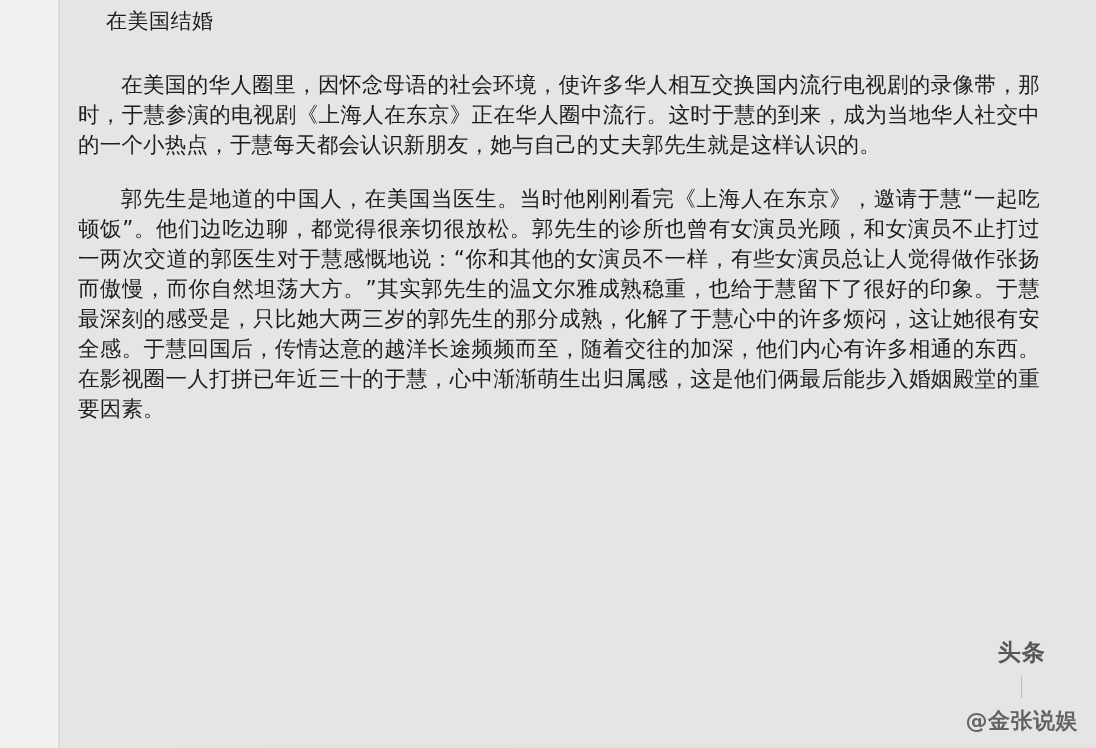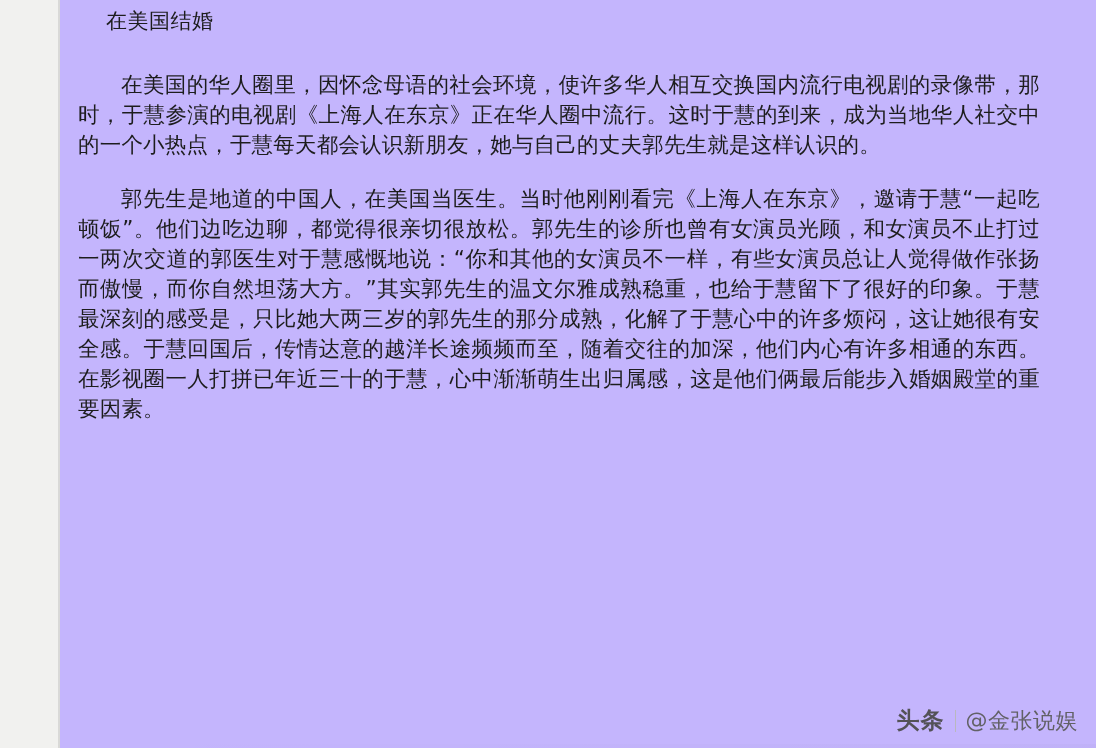--- a/index.html
+++ b/index.html
@@ -4,21 +4,21 @@
 <style>
   html, body {
     margin: 0;
     padding: 0;
     background: #ffffff;
   }
   .page {
     position: relative;
     width: 1096px;
     height: 748px;
-    background: #c4b5fd;
+    background: #e5e5e5;
     overflow: hidden;
     font-family: "DejaVu Sans", "Liberation Sans", sans-serif;
   }
   
   .left-rule {
     position: absolute;
     left: 58px;
     top: 0;
     width: 2px;
     height: 748px;
@@ -64,39 +64,40 @@
   .para-2 { margin-top: 24px; }
 
   .watermark {
     position: absolute;
     right: 18px;
     bottom: 12px;
     display: flex;
     align-items: center;
     gap: 8px;
     opacity: 0.92;
+    flex-direction: column;
   }
   .wm-logo {
     display: flex;
     align-items: baseline;
     font-size: 23px;
     font-weight: 700;
     color: #4a4a4a;
     letter-spacing: 1px;
   }
   .wm-sep {
     width: 1px;
     height: 22px;
     background: #b9b9b9;
     margin: 0 2px;
   }
   .wm-text {
     font-size: 22px;
     color: #5a5a5a;
-    font-weight: 400;
+    font-weight: 700;
     letter-spacing: 0.5px;
   }
   .fadebar {
     position: absolute;
     left: 60px;
     bottom: 0;
     width: 1036px;
     height: 4px;
     background: linear-gradient(to right, rgba(0,0,0,0.0), rgba(0,0,0,0.02));
   }

